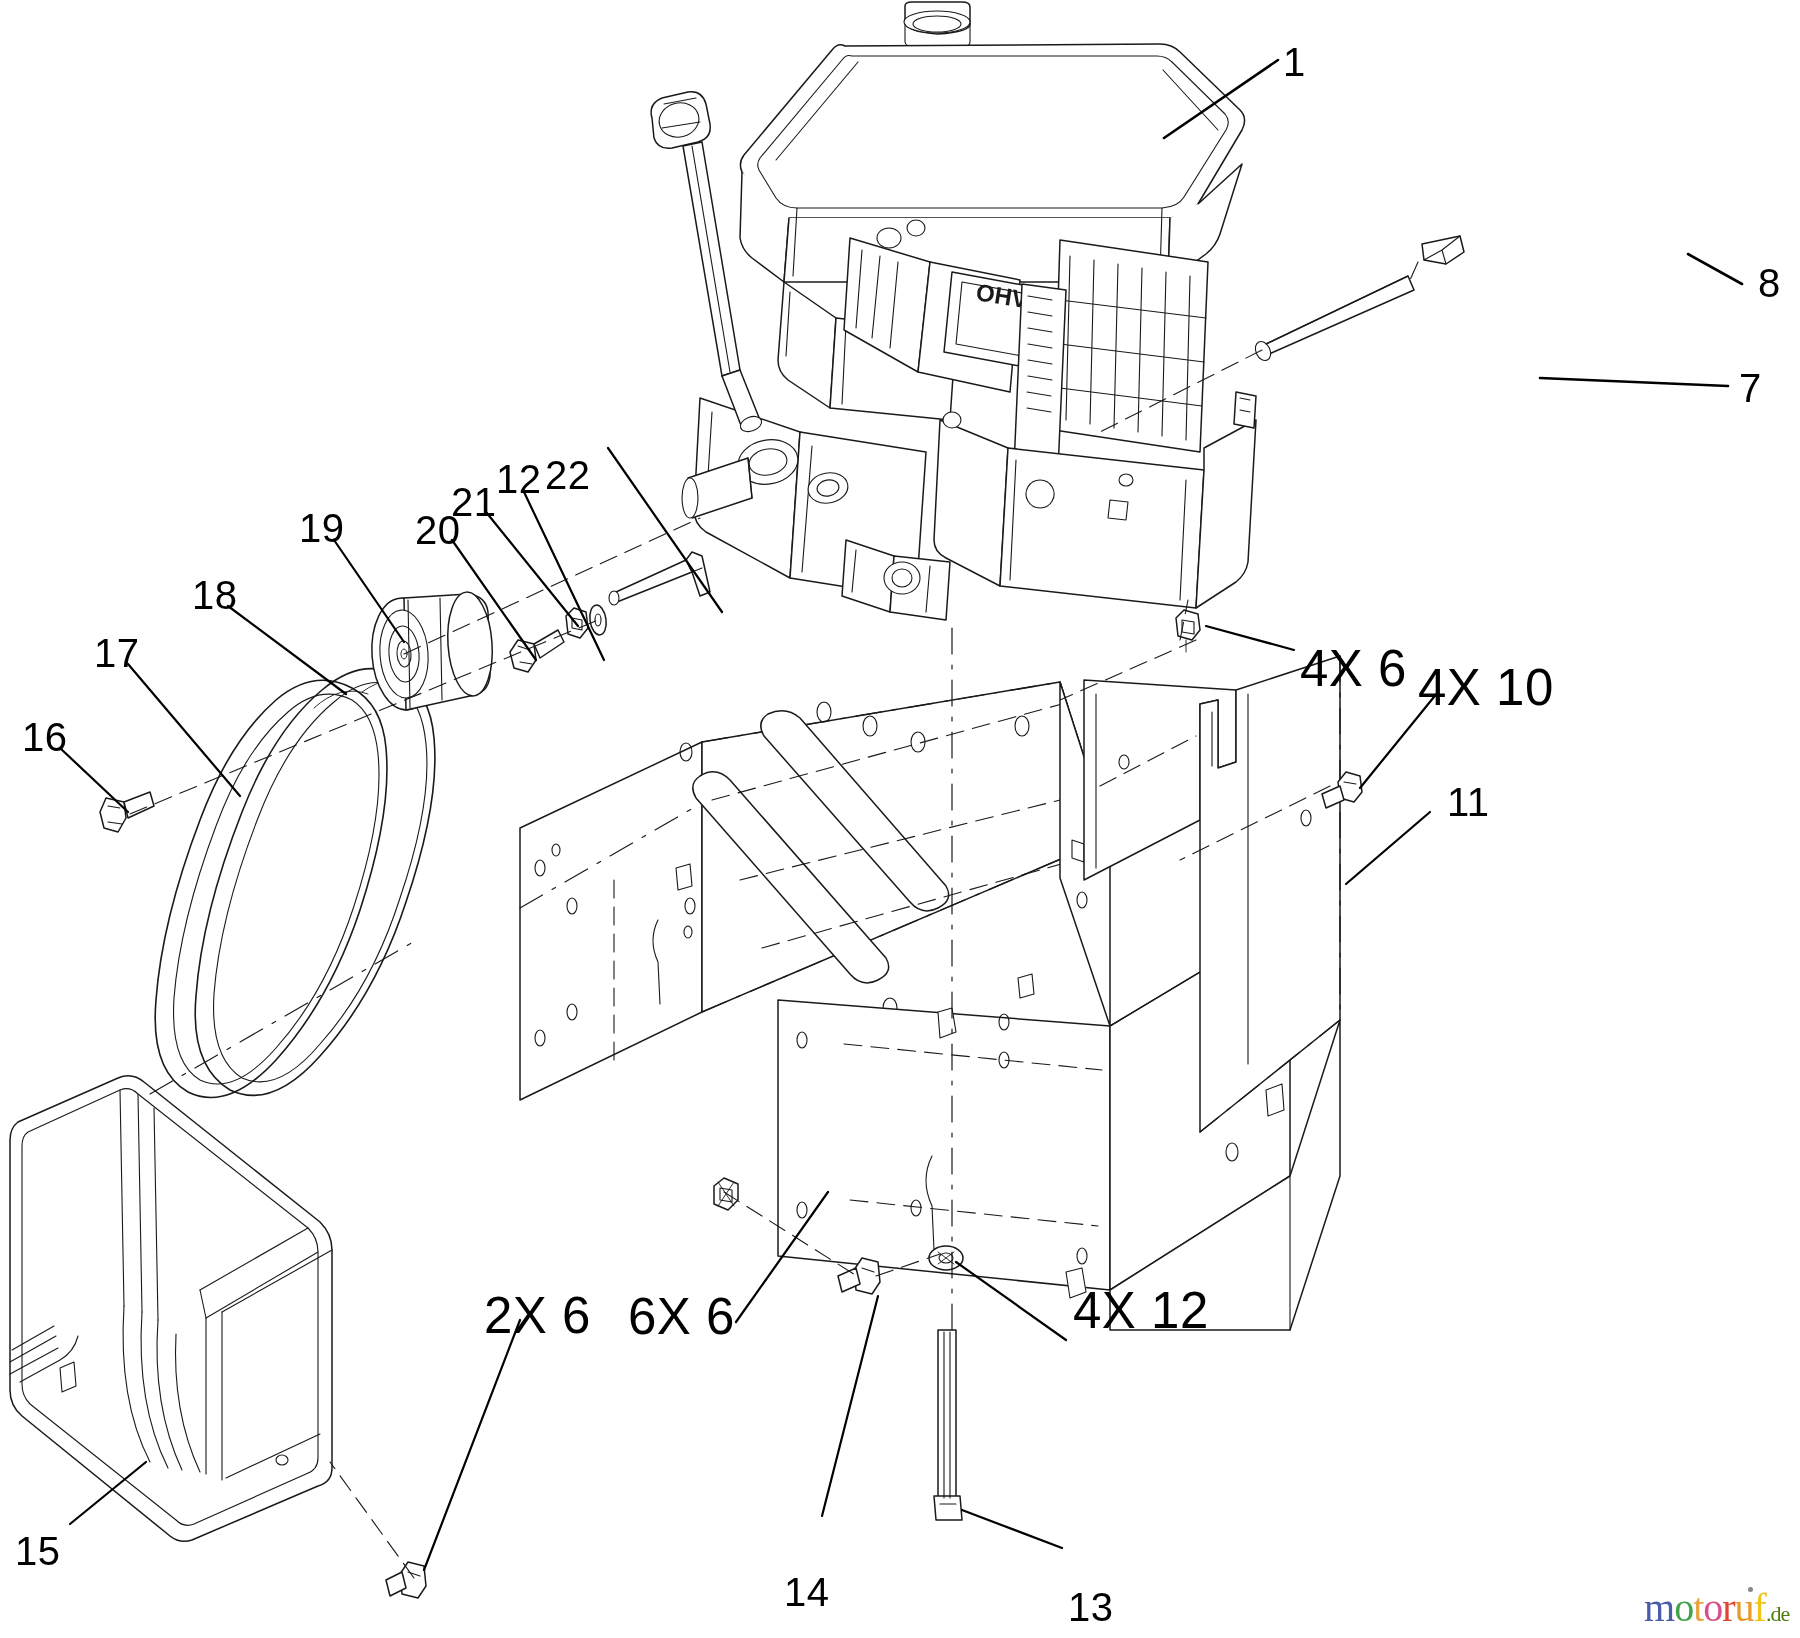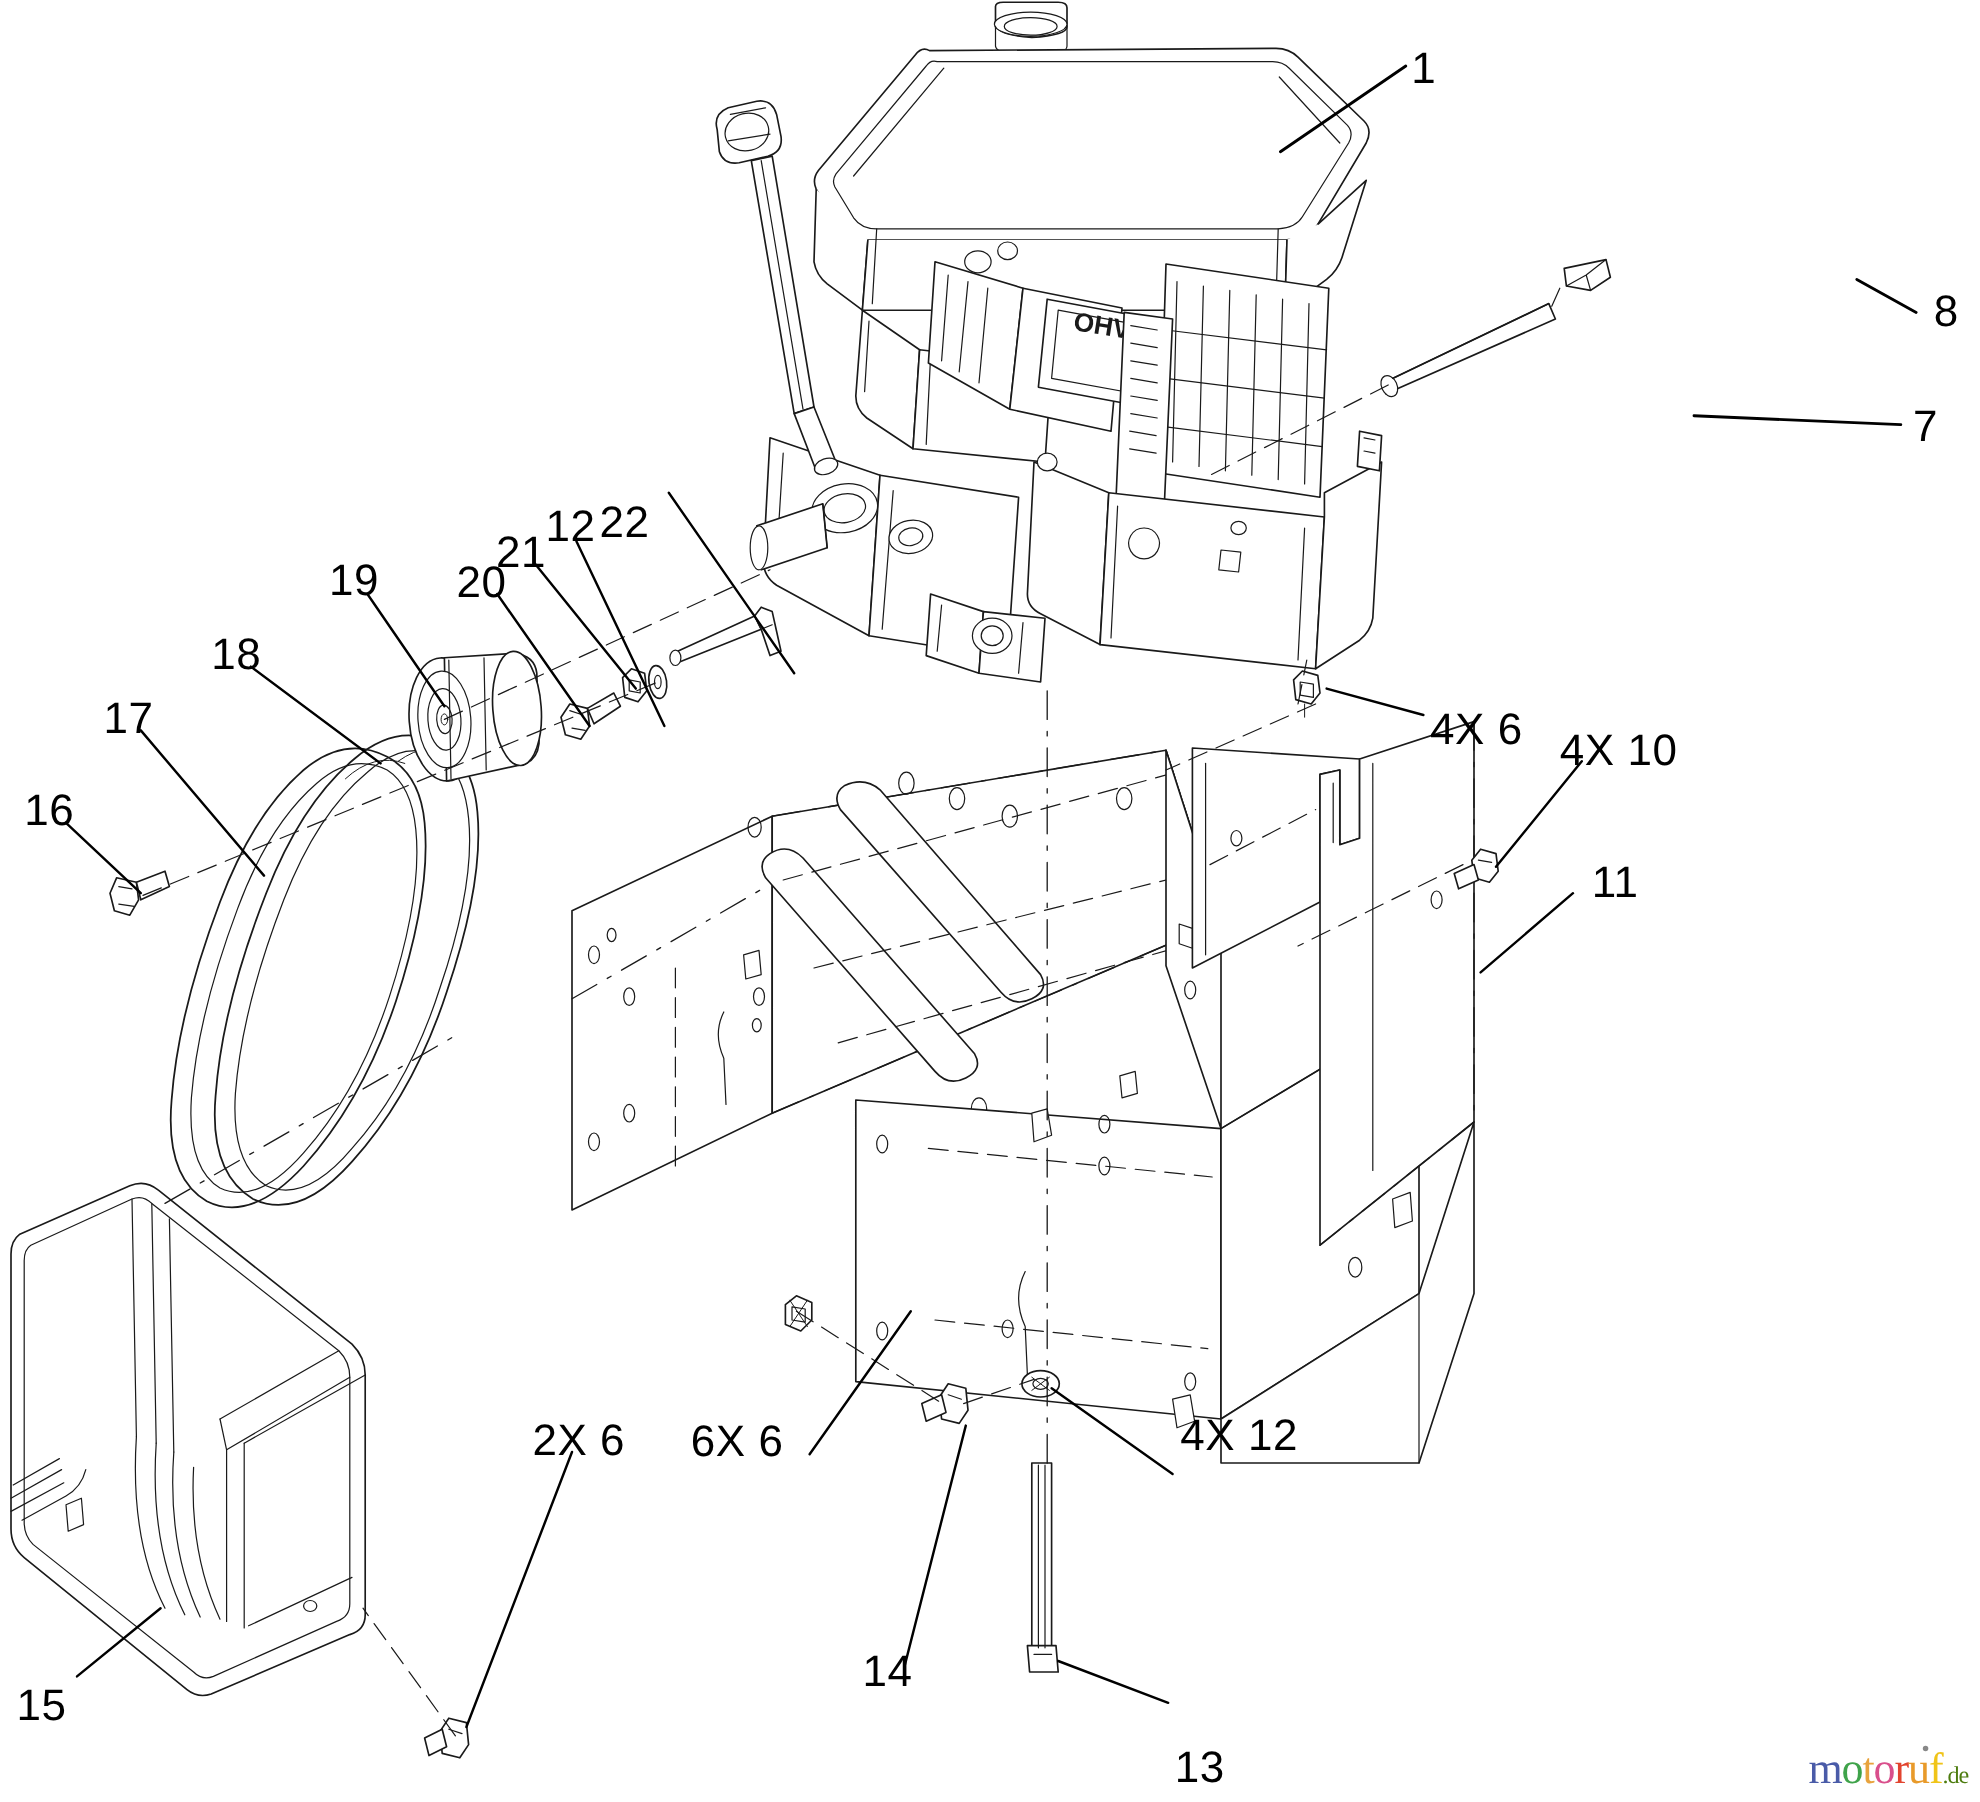--- a/index.html
+++ b/index.html
@@ -31,21 +31,21 @@
     color: #000000;
     white-space: nowrap;
     line-height: 1;
     -webkit-font-smoothing: none;
   }
   .callout.num {
     font-size: 40px;
     letter-spacing: 0.5px;
   }
   .callout.qty {
-    font-size: 40px;
+    font-size: 51px;
     letter-spacing: 0.5px;
   }
   .watermark {
     position: absolute;
     font-family: "Liberation Serif", serif;
     font-size: 40px;
     letter-spacing: -1px;
     line-height: 1;
     white-space: nowrap;
   }
@@ -422,21 +422,21 @@
   <div class="callout num" style="left:192px;  top:575px;">18</div>
   <div class="callout qty" style="left:1300px; top:643px;">4X 6</div>
   <div class="callout num" style="left:94px;   top:633px;">17</div>
   <div class="callout qty" style="left:1418px; top:662px;">4X 10</div>
   <div class="callout num" style="left:22px;   top:717px;">16</div>
   <div class="callout num" style="left:1447px; top:782px;">11</div>
   <div class="callout qty" style="left:484px;  top:1290px;">2X 6</div>
   <div class="callout qty" style="left:628px;  top:1291px;">6X 6</div>
   <div class="callout qty" style="left:1073px; top:1285px;">4X 12</div>
   <div class="callout num" style="left:15px;   top:1531px;">15</div>
-  <div class="callout num" style="left:784px;  top:1500px;">14</div>
+  <div class="callout num" style="left:784px;  top:1572px;">14</div>
   <div class="callout num" style="left:1068px; top:1572px;margin-top:15px;">13</div>
 
   <div class="watermark" style="left:1644px; top:1588px;">
     <span style="color:#4a5ba8;">m</span><span style="color:#3fa34a;">o</span><span style="color:#e8a33d;">t</span><span style="color:#d94f8c;">o</span><span style="color:#e2442f;">r</span><span style="color:#e89a2a;">u</span><span style="color:#f0c419;">f</span><span class="suffix">.de</span>
     <span class="dot" style="left:104px; top:-1px;"></span>
   </div>
 
 </div>
 
 </body></html>

